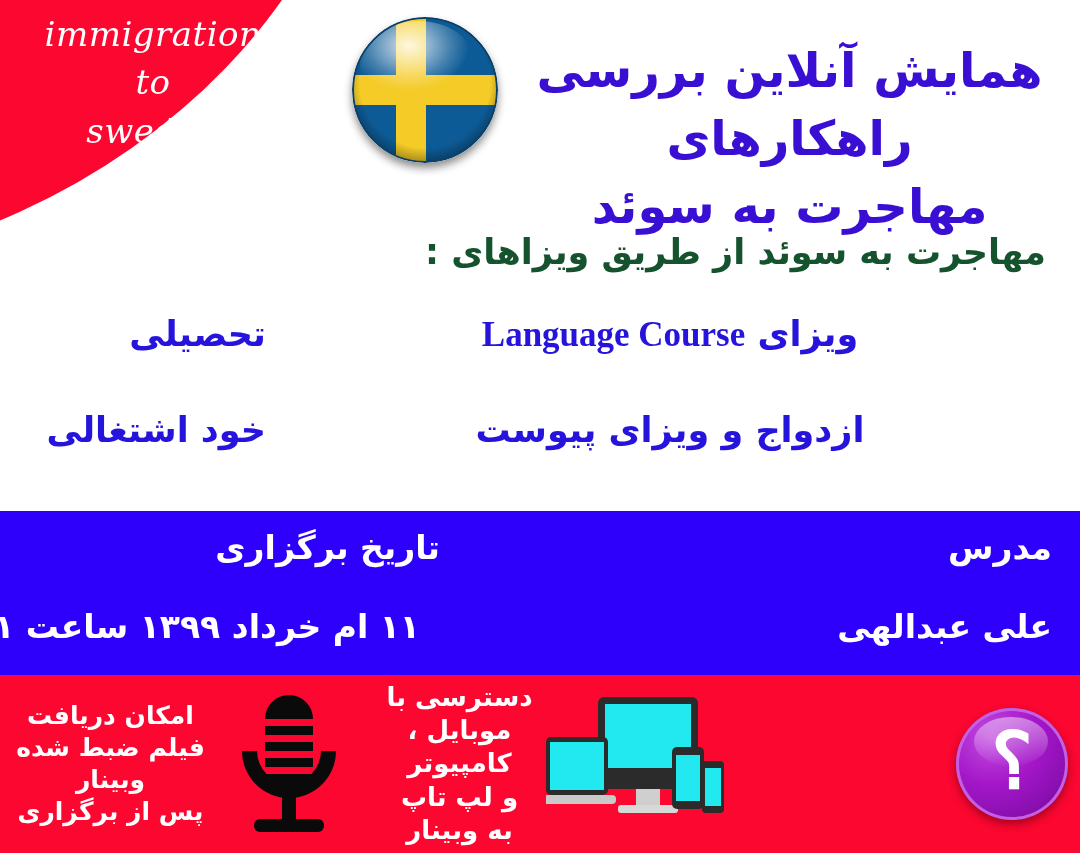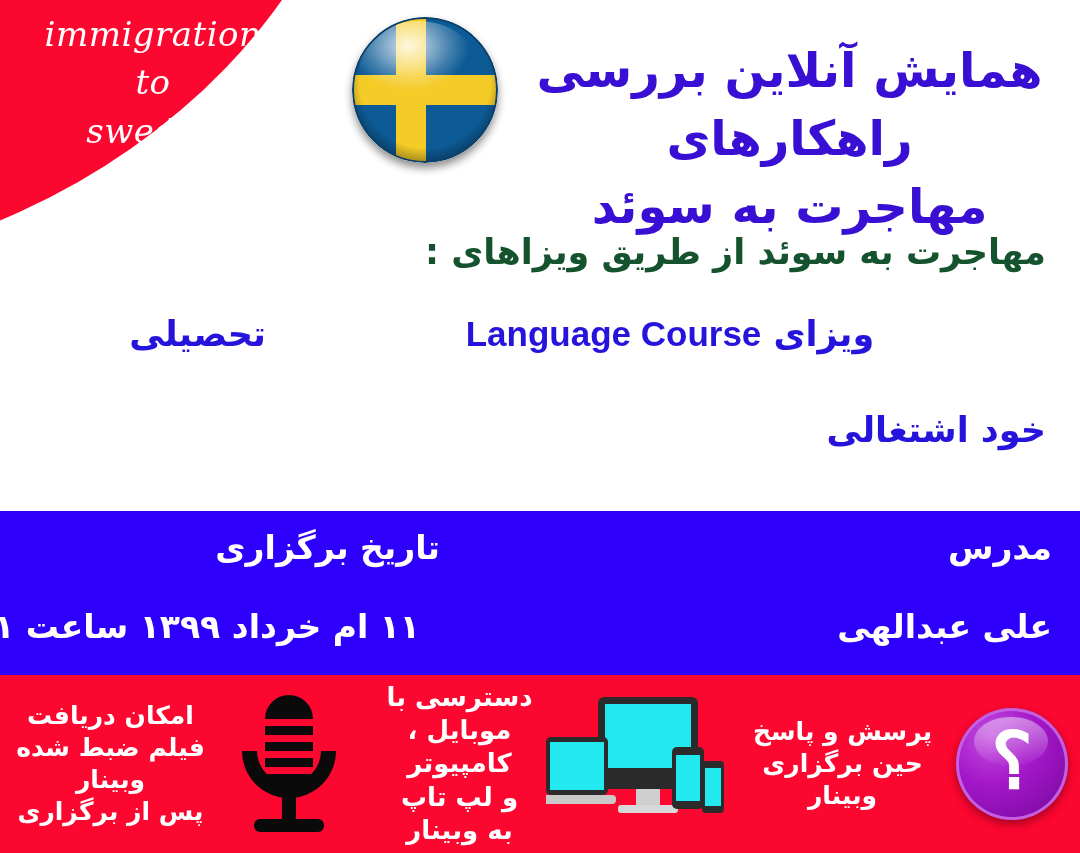--- a/index.html
+++ b/index.html
@@ -105,21 +105,21 @@
   }
   .visa-cell-left {
     flex: 1;
     text-align: center;
     padding-right: 40px;
     box-sizing: border-box;
   }
   .visa-cell-left .latin {
     direction: ltr;
     unicode-bidi: embed;
-    font-family: Liberation Sans, sans-serif;
+    font-family: Liberation Serif, serif;
     font-weight: bold;
     text-align: right;
   }
 
   
   .blue-band {
     position: absolute;
     left: 0;
     top: 511px;
     width: 1080px;
@@ -240,41 +240,41 @@
 
   <div class="visa-row row1">
     <div class="visa-cell-left">
       <span>ویزای</span>
       <span class="latin">Language Course</span>
     </div>
     <div class="visa-cell-right">تحصیلی</div>
   </div>
 
   <div class="visa-row row2">
+    <div class="visa-cell-left">
+      <span>ازدواج و ویزای پیوست</span>
+    </div>
     <div class="visa-cell-right">خود اشتغالی</div>
   </div>
 
   <div class="blue-band">
     <div class="band-cell band-teacher-label">مدرس</div>
     <div class="band-cell band-teacher-name">علی عبدالهی</div>
     <div class="band-cell band-date-label">تاریخ برگزاری</div>
     <div class="band-cell band-date-value">۱۱ ام خرداد ۱۳۹۹ ساعت ۲۱</div>
   </div>
 
   <div class="red-band">
 
     <div class="feature feature-qa">
       <div class="feature-icon">
         <div class="qmark-badge">
             <span>؟</span>
           </div>
       </div>
-      <div class="feature-text">پرسش و پاسخ
-حین برگزاری
-وبینار</div>
     </div>
 
     <div class="feature feature-devices">
       <div class="feature-icon">
         <svg width="182" height="150" viewBox="0 0 182 150" aria-hidden="true">
 
           <rect x="52" y="8" width="100" height="80" rx="6" fill="#2b2b2b"></rect>
           <rect x="59" y="15" width="86" height="64" fill="#22e8f0"></rect>
           <rect x="52" y="88" width="100" height="12" rx="3" fill="#2b2b2b"></rect>
           <rect x="90" y="100" width="24" height="16" fill="#cfcfcf"></rect>

